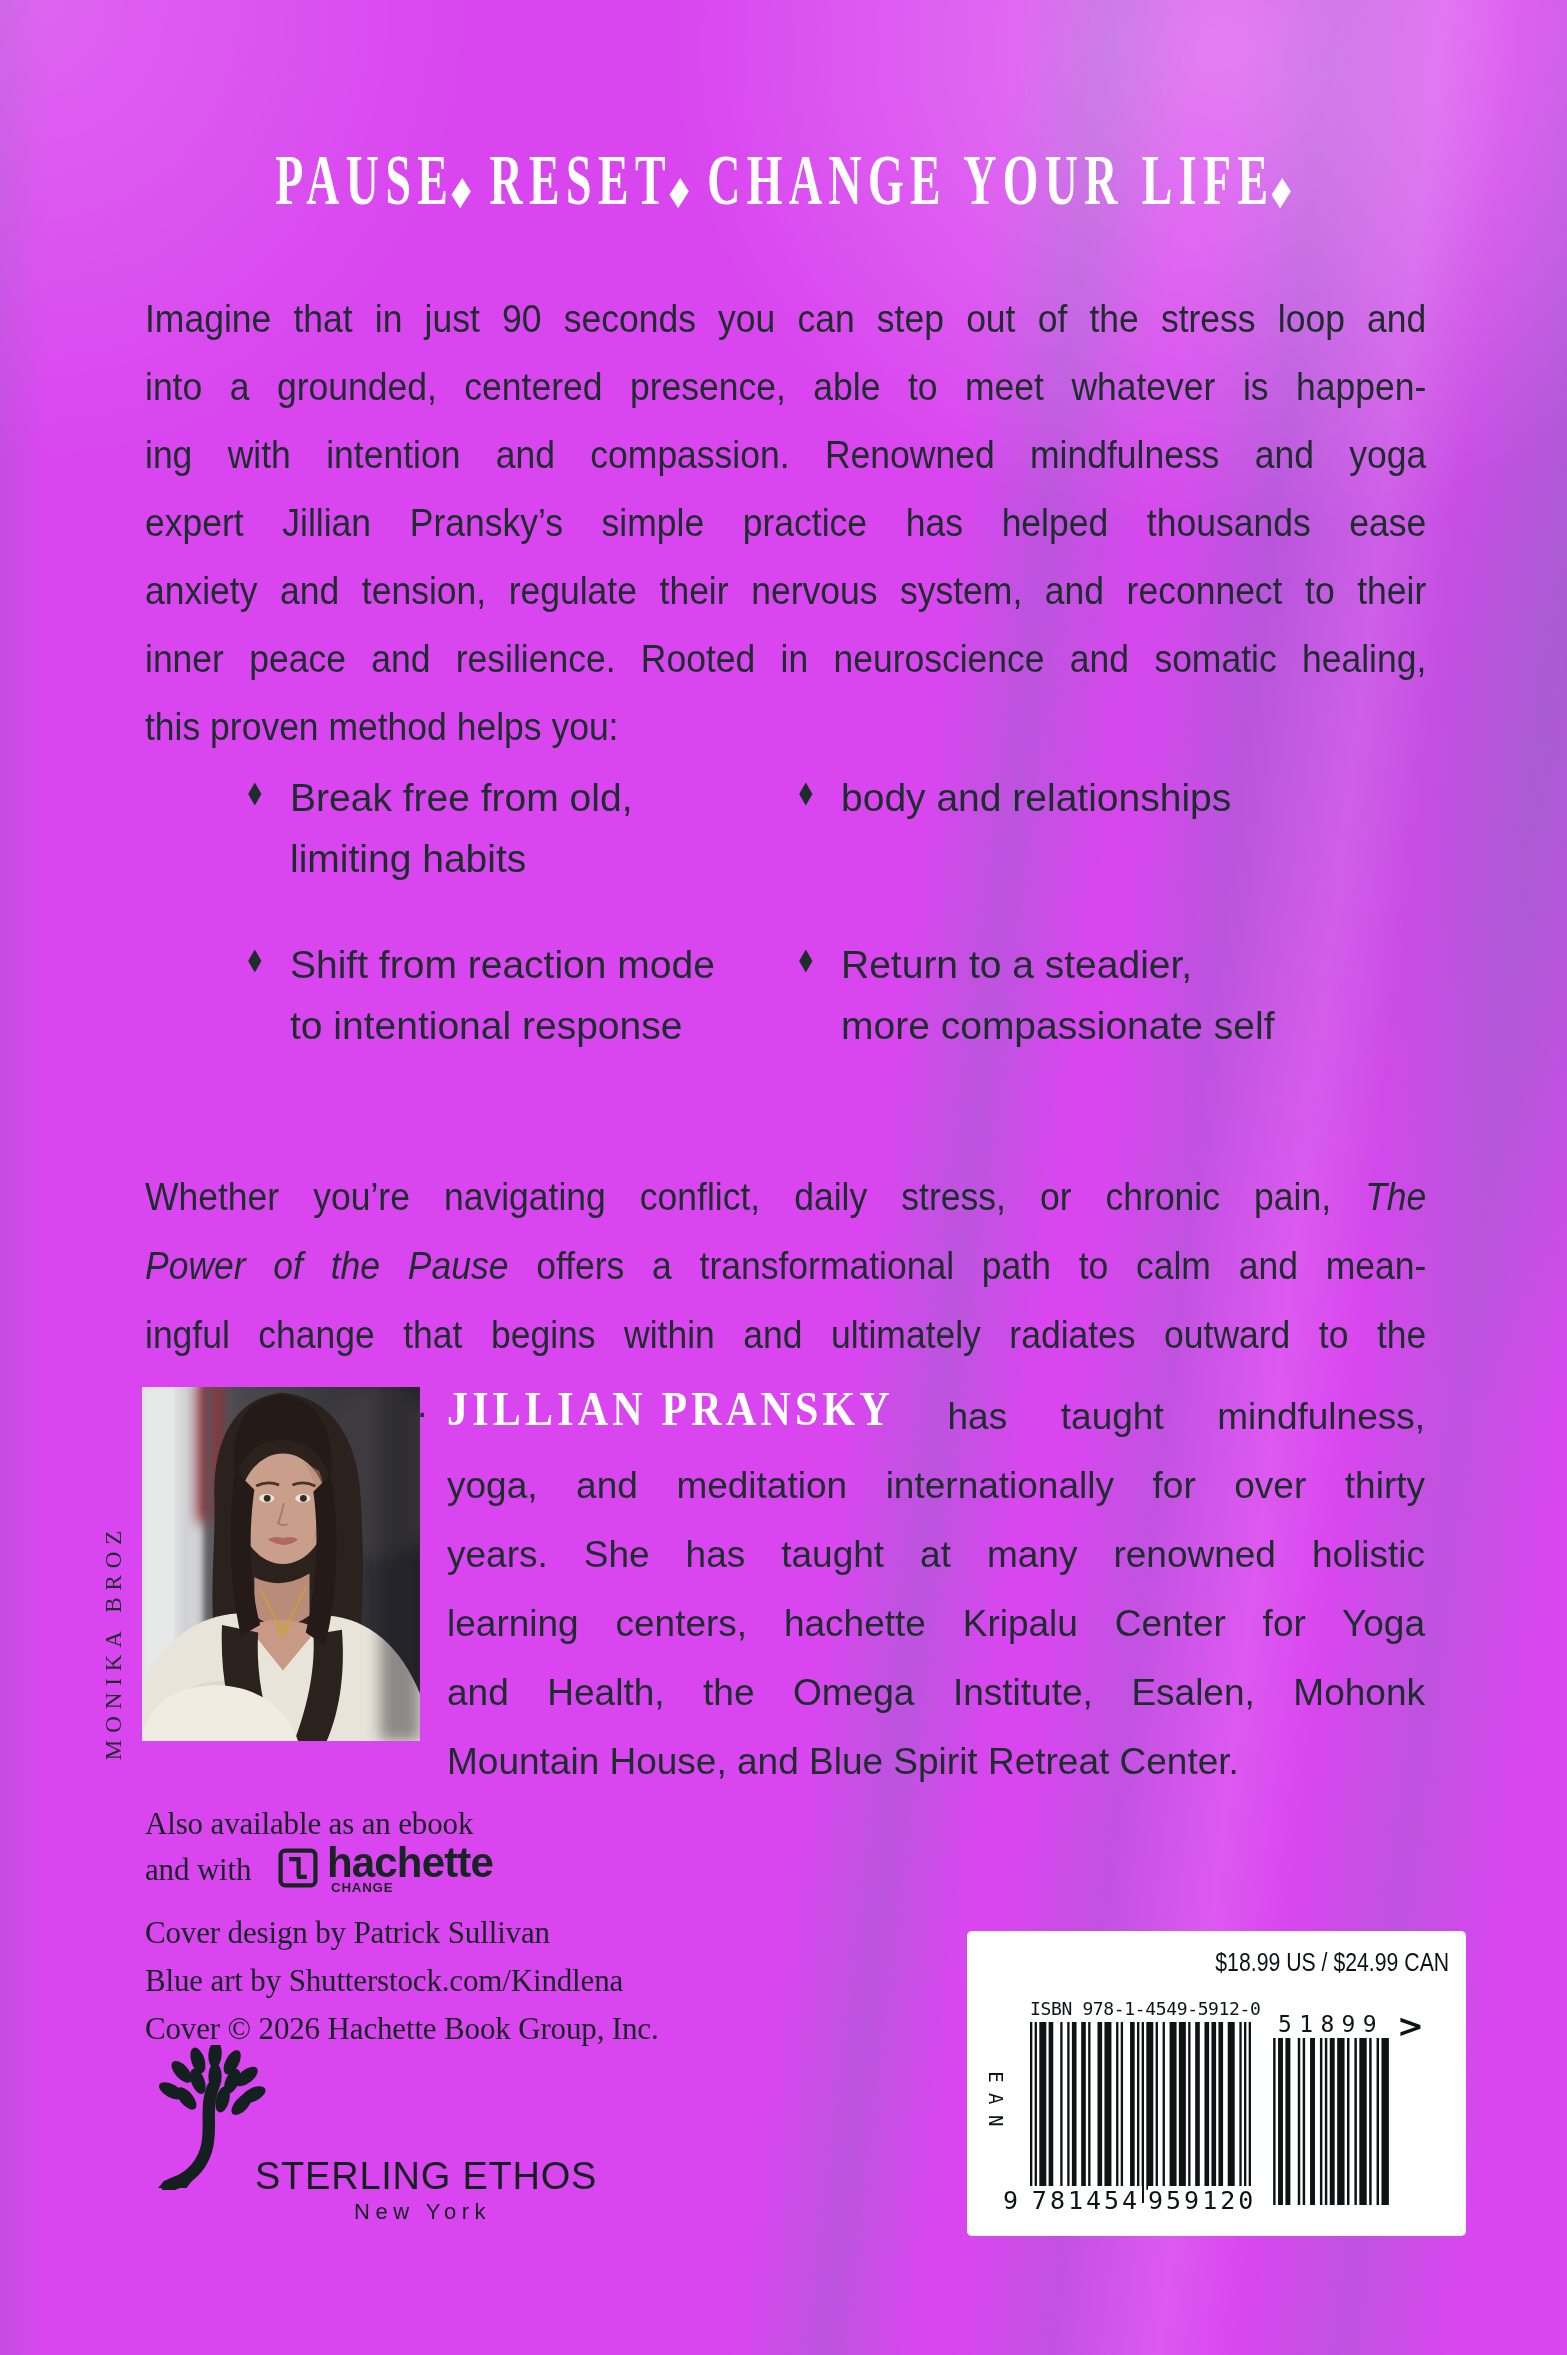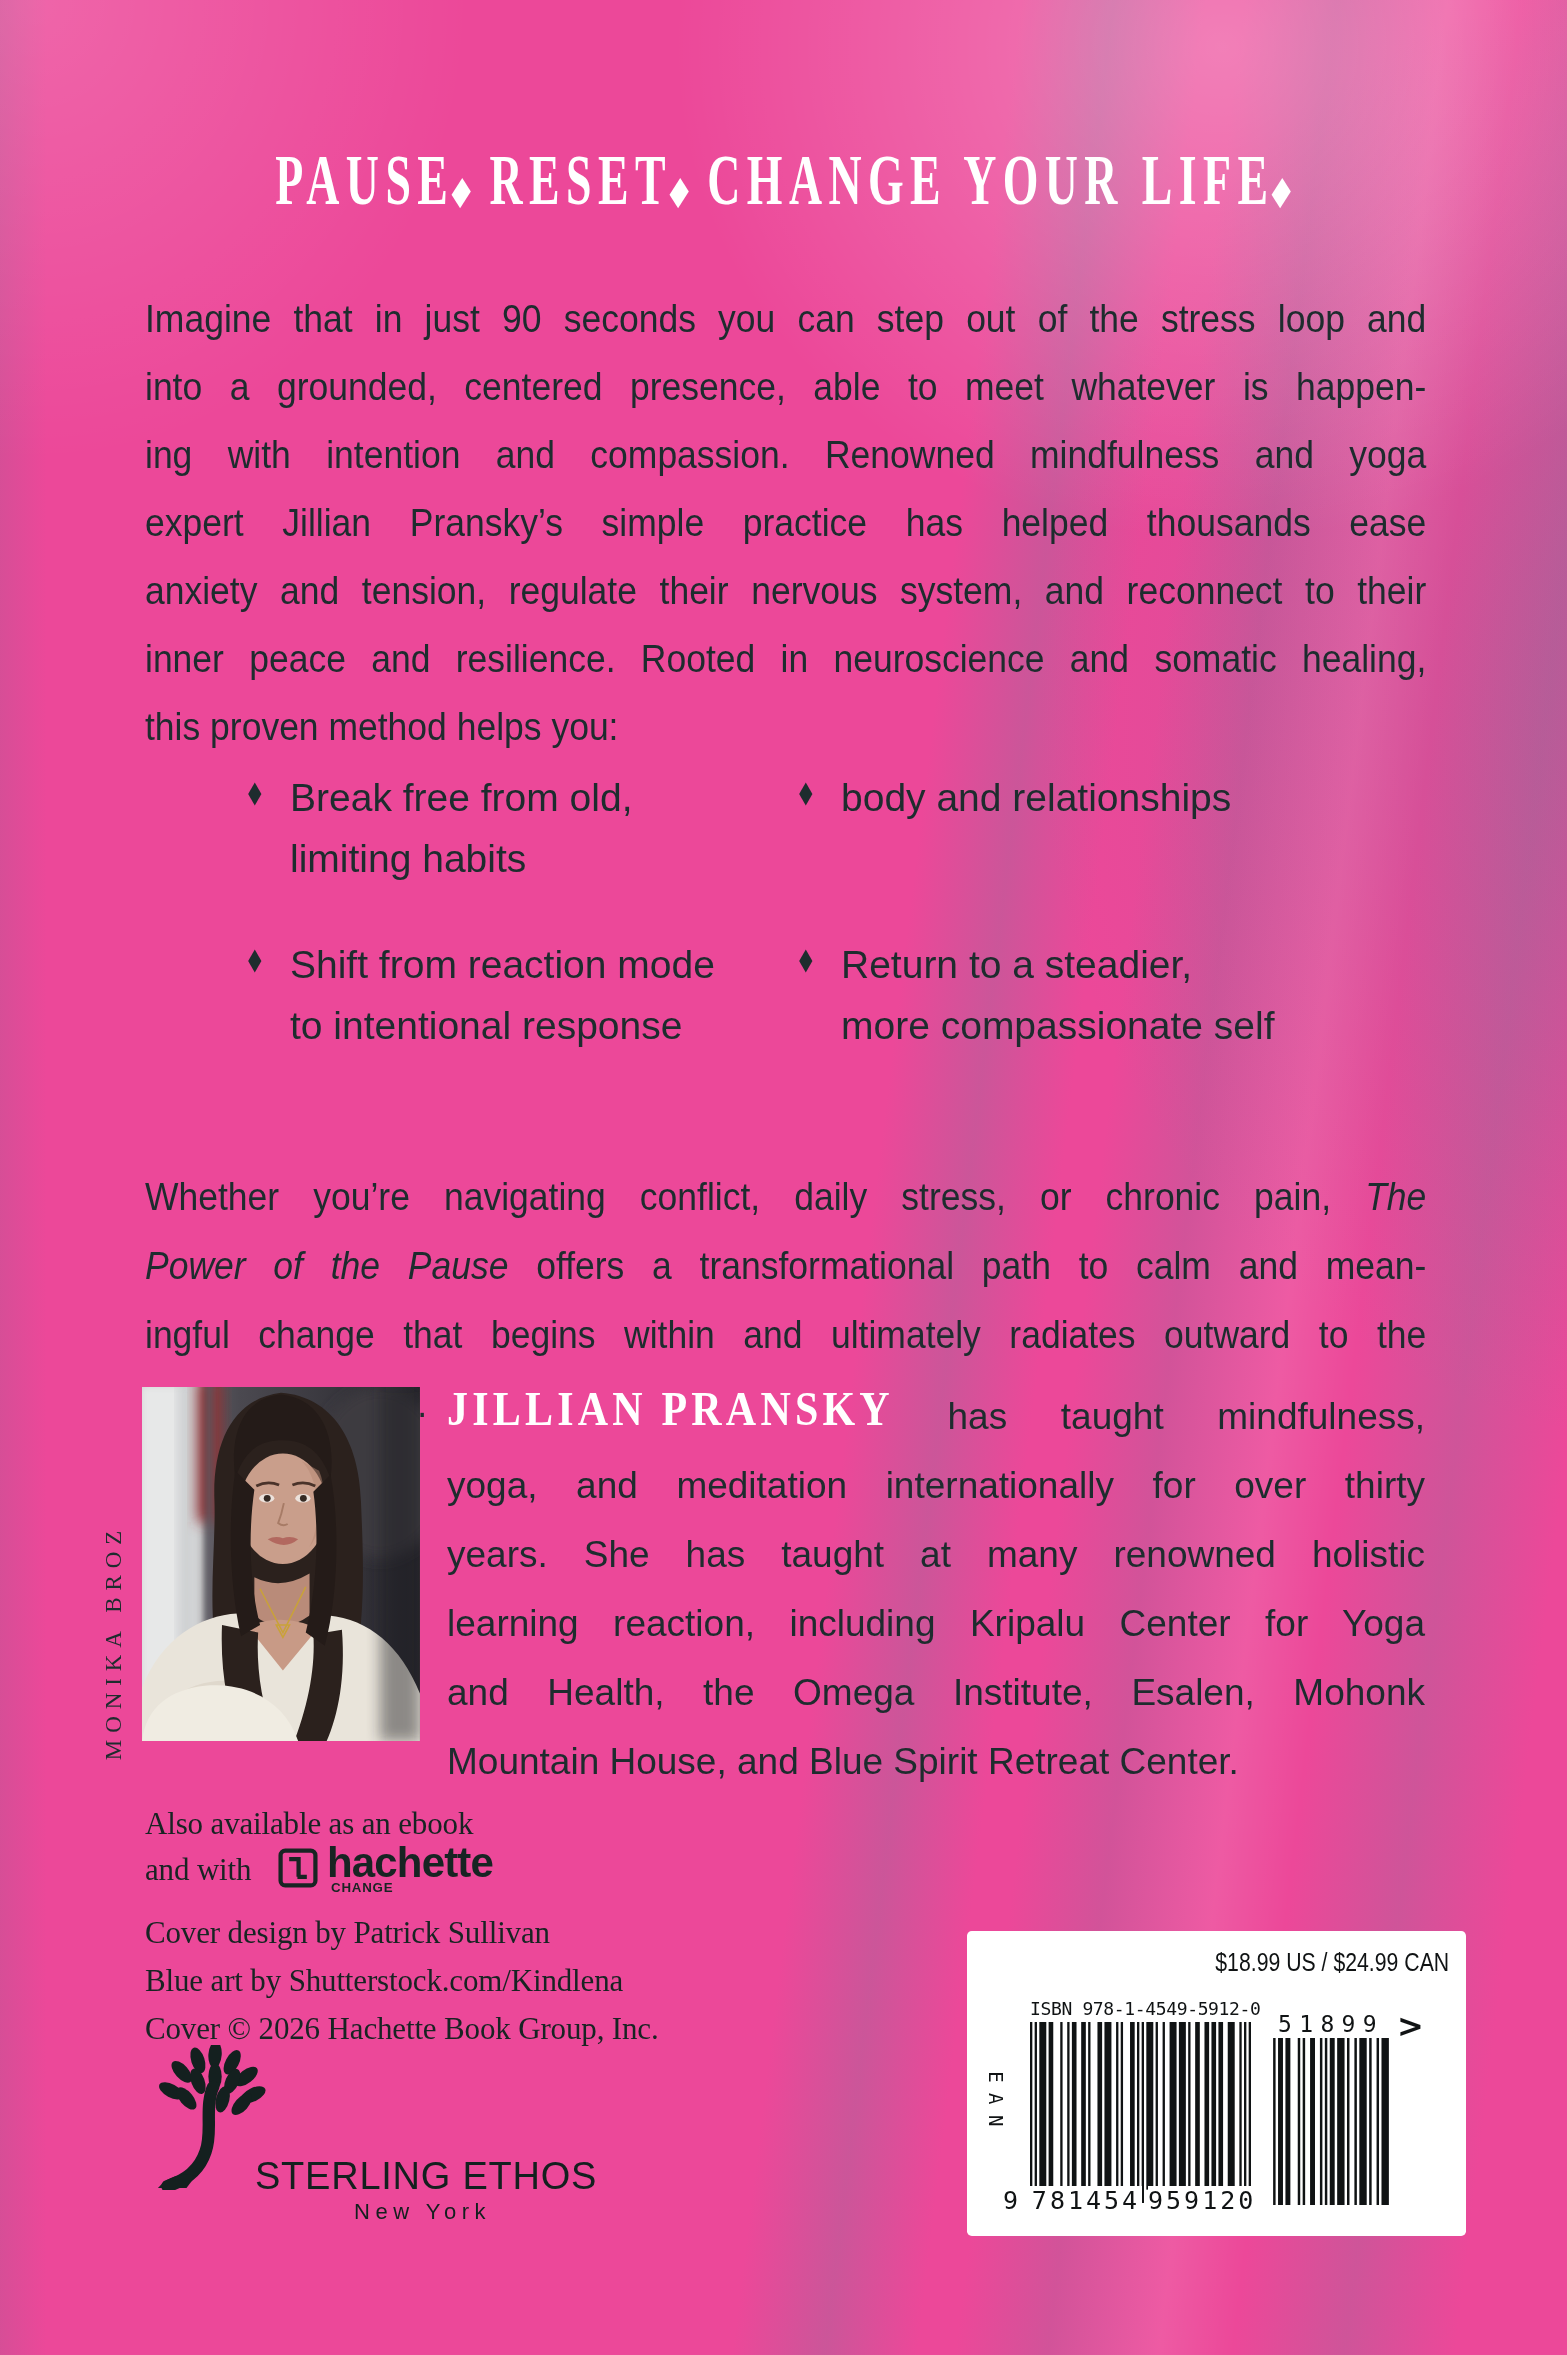--- a/index.html
+++ b/index.html
@@ -1,18 +1,18 @@
 <!DOCTYPE html>
 <html style="font-size:15px"><head>
 <meta charset="utf-8">
 <style>
   html,body{margin:0;padding:0;background:#777;}
   .cover{
     position:relative;width:1567px;height:2356px;overflow:hidden;
-    background:#ec4899;
+    background:#d946ef;
     font-family:"Liberation Sans",sans-serif;
     color:#1e2c2e;
   }
   .shading{
     position:absolute;inset:0;pointer-events:none;z-index:0;
     background-image:
       radial-gradient(50% 30% at 78% 2%, rgba(255,255,255,.30), rgba(255,255,255,0) 70%),
       linear-gradient(97deg, rgba(0,0,0,0) 55%, rgba(73,140,154,.20) 60%, rgba(0,0,0,0) 65%, rgba(0,0,0,0) 67%, rgba(73,140,154,.16) 72%, rgba(255,255,255,.10) 78%, rgba(0,0,0,0) 82%, rgba(73,140,154,.18) 88%, rgba(0,0,0,0) 94%),
       radial-gradient(60% 45% at 108% 30%, rgba(64,130,145,.22), rgba(0,0,0,0) 70%),
       radial-gradient(40% 28% at 2% 0%, rgba(255,255,255,.16), rgba(0,0,0,0) 70%),
@@ -187,21 +187,21 @@
       <rect x="250" width="42" height="372" fill="#1e1d22" opacity=".45" filter="url(#pb1)"></rect>
     </svg>
   </div>
   <div class="layer photo-credit">MONIKA BROZ</div>
 
   <div class="layer bio">
     <div class="ln"><span class="name">JILLIAN PRANSKY</span><span> has taught mindfulness,</span></div>
     <div id="bio-rest">
         <div class="ln">yoga, and meditation internationally for over thirty</div>
         <div class="ln">years. She has taught at many renowned holistic</div>
-        <div class="ln">learning reaction, including Kripalu Center for Yoga</div>
+        <div class="ln">learning centers, hachette Kripalu Center for Yoga</div>
         <div class="ln">and Health, the Omega Institute, Esalen, Mohonk</div>
         <div class="ln last">Mountain House, and Blue Spirit Retreat Center.</div>
       </div>
   </div>
 
   <div class="layer smallprint" style="left:145px;top:1806px;">Also available as an ebook</div>
   <div class="layer smallprint" style="left:145px;top:1852px;">and with</div>
   <div class="layer" style="left:278px;top:1848px;width:40px;height:40px;">
     <svg width="40" height="40" viewBox="0 0 34 34">
       <rect x="2.2" y="2.2" width="29.6" height="29.6" rx="4" fill="none" stroke="#182423" stroke-width="3.6"></rect>

